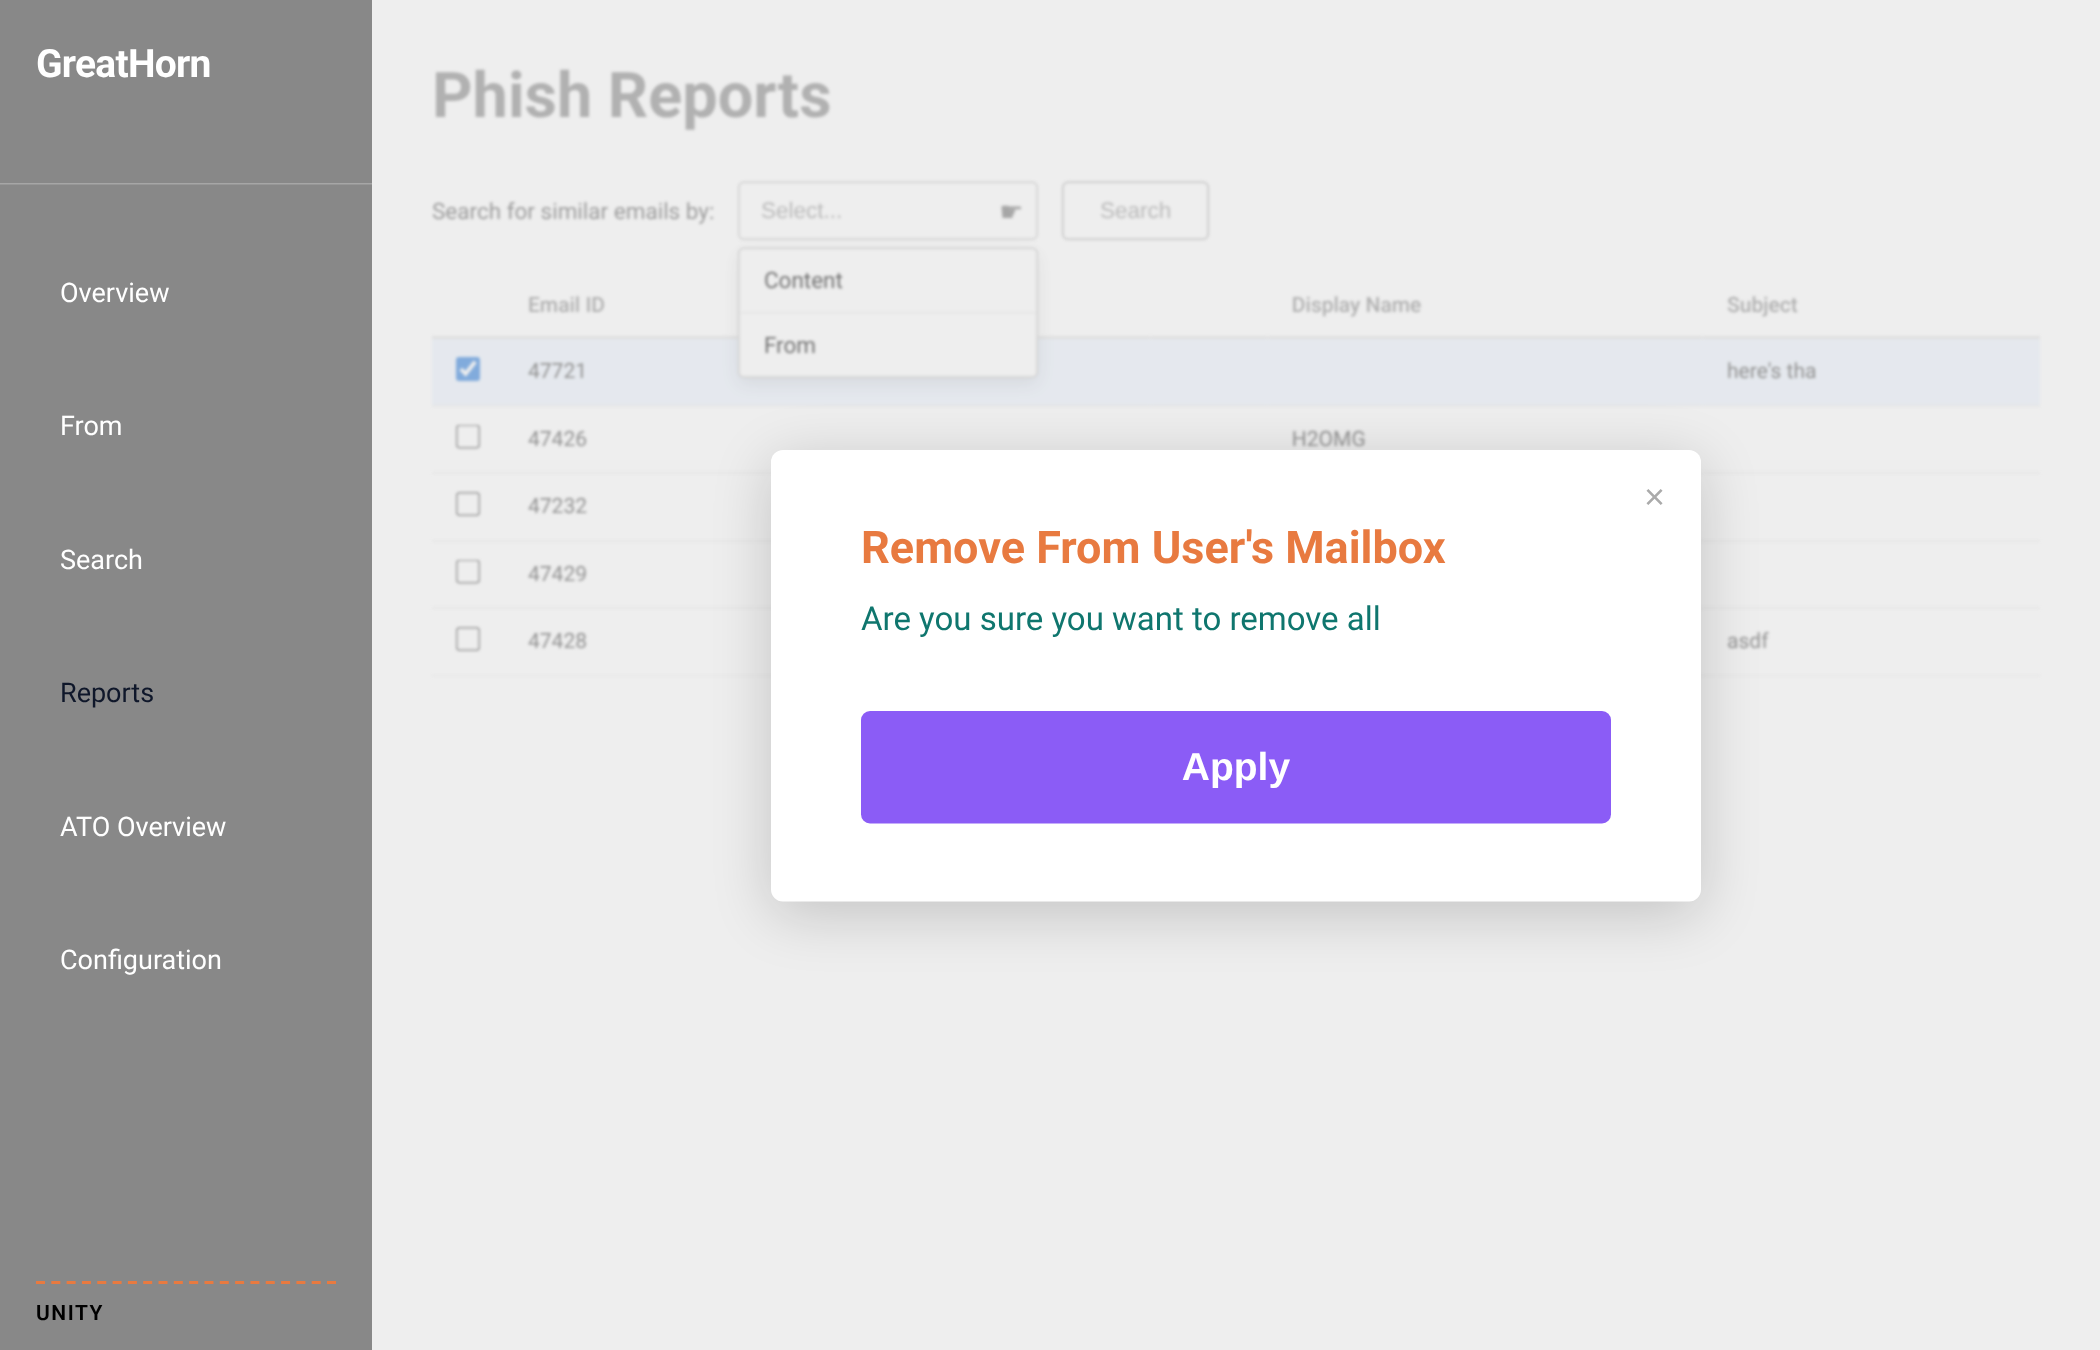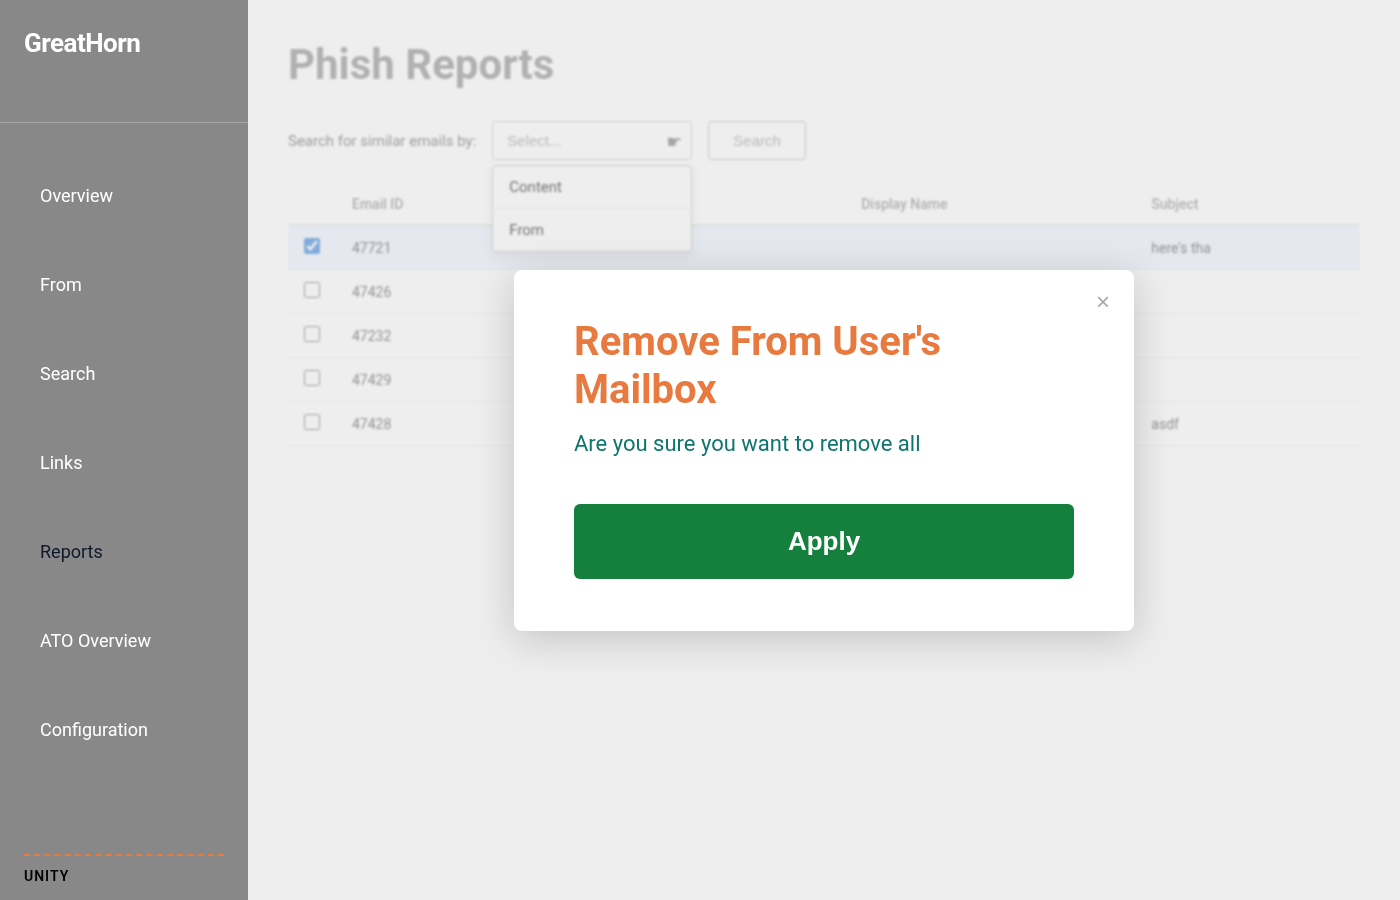--- a/index.html
+++ b/index.html
@@ -203,38 +203,38 @@
       font-size: 24px;
       color: #aaa;
       cursor: pointer;
       background: none;
       border: none;
       line-height: 1;
     }
 
     .modal-title {
       color: #e87a40;
-      font-size: 40px;
+      font-size: 30px;
       font-weight: 700;
       margin-bottom: 13px;
       line-height: 1.2;
     }
 
     .modal-body {
       color: #0f766e;
       font-size: 22px;
       line-height: 1.5;
       margin-bottom: 44px;
     }
 
     .modal-apply-btn {
       display: block;
       width: 100%;
       padding: 22px;
-      background: #15803d;
+      background: #8b5cf6;
       color: #fff;
       font-size: 26px;
       font-weight: 600;
       border: none;
       border-radius: 6px;
       cursor: pointer;
       text-align: center;
     }
 
     
@@ -249,23 +249,20 @@
   <div class="sidebar-divider"></div>
 
   <div class="sidebar-item sidebar-item-overview">
     <span>Overview</span>
   </div>
   <div class="sidebar-item sidebar-item-overview">
     <span>From</span>
   </div>
   <div class="sidebar-item">
     <span>Search</span>
-  </div>
-  <div class="sidebar-item">
-    <span>Links</span>
   </div>
   <div class="sidebar-item sidebar-item-reports">
     <span>Reports</span>
   </div>
   <div class="sidebar-item">
     <span>ATO Overview</span>
   </div>
   <div class="sidebar-item">
     <span>Configuration</span>
   </div>

